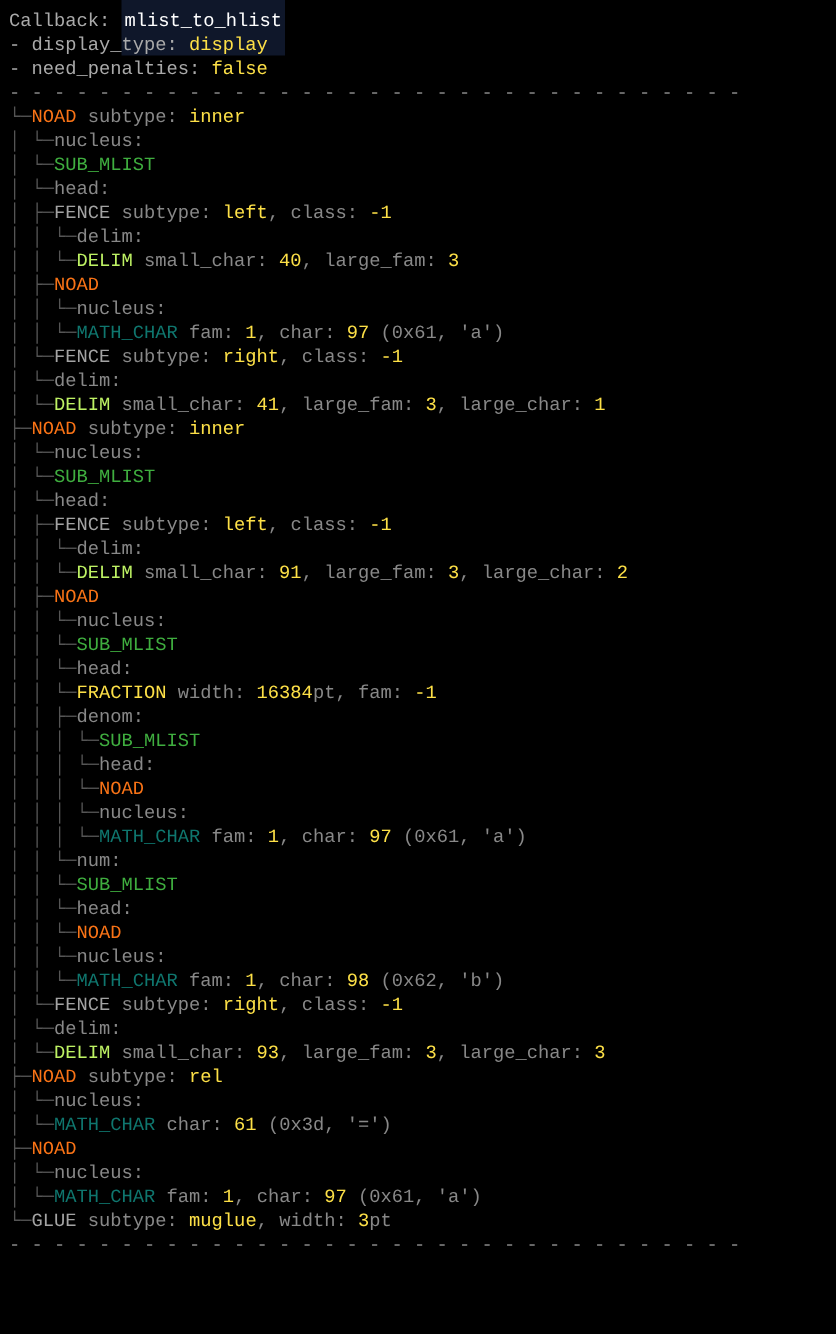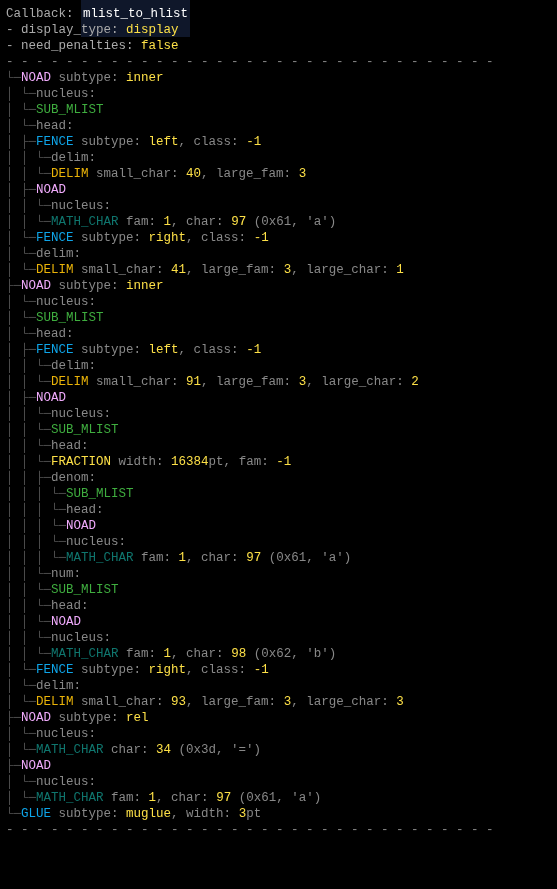--- a/index.html
+++ b/index.html
@@ -9,24 +9,24 @@
     font-family: "Consolas", "Monaco", "Courier New", monospace;
     font-size: 12.5px;
     line-height: 1.28;
     padding: 6px;
     white-space: nowrap;
     width: 557px;
   }
   .hl-red-bg { background: #0f172a; color: #fff; padding: 16px 2px; }
   .white { color: #fde047; }
   .dim { color: #888; }
-  .red { color: #f0abfc; }
+  .red { color: #f97316; }
   .green { color: #3fae3f; }
-  .cyan { color: #eab308; text-align: right; }
-  .magenta { color: #0ea5e9; }
+  .cyan { color: #bef264; text-align: right; }
+  .magenta { color: #a3a3a3; }
   .yellow { color: #fde047; }
   .blue { color: #0f766e; }
   .tree-guide { color: #555; }
   .line { display: block; }
   .rule-row { color: #888; letter-spacing: 0; }
 </style>
 </head>
 <body>
 
 <span class="line"><span>Callback: </span><span class="hl-red-bg">mlist_to_hlist</span></span>
@@ -71,21 +71,21 @@
 <span class="line"><span class="tree-guide">│       │             └─</span><span class="dim">head:</span></span>
 <span class="line"><span class="tree-guide">│       │               └─</span><span class="red">NOAD</span></span>
 <span class="line"><span class="tree-guide">│       │                 └─</span><span class="dim">nucleus:</span></span>
 <span class="line"><span class="tree-guide">│       │                   └─</span><span class="blue">MATH_CHAR</span> <span class="dim">fam:</span> <span class="white">1</span><span class="dim">, </span><span class="dim">char:</span> <span class="white">98</span> <span class="dim">(0x62, 'b')</span></span>
 <span class="line"><span class="tree-guide">│       └─</span><span class="magenta">FENCE</span> <span class="dim">subtype:</span> <span class="white">right</span><span class="dim">, </span><span class="dim">class:</span> <span class="white">-1</span></span>
 <span class="line"><span class="tree-guide">│         └─</span><span class="dim">delim:</span></span>
 <span class="line"><span class="tree-guide">│           └─</span><span class="cyan">DELIM</span> <span class="dim">small_char:</span> <span class="white">93</span><span class="dim">, </span><span class="dim">large_fam:</span> <span class="white">3</span><span class="dim">, </span><span class="dim">large_char:</span> <span class="white">3</span></span>
 
 <span class="line"><span class="tree-guide">├─</span><span class="red">NOAD</span> <span class="dim">subtype:</span> <span class="white">rel</span></span>
 <span class="line"><span class="tree-guide">│ └─</span><span class="dim">nucleus:</span></span>
-<span class="line"><span class="tree-guide">│   └─</span><span class="blue">MATH_CHAR</span> <span class="dim">char:</span> <span class="white">34</span> <span class="dim">(0x3d, '=')</span></span>
+<span class="line"><span class="tree-guide">│   └─</span><span class="blue">MATH_CHAR</span> <span class="dim">char:</span> <span class="white">61</span> <span class="dim">(0x3d, '=')</span></span>
 
 <span class="line"><span class="tree-guide">├─</span><span class="red">NOAD</span></span>
 <span class="line"><span class="tree-guide">│ └─</span><span class="dim">nucleus:</span></span>
 <span class="line"><span class="tree-guide">│   └─</span><span class="blue">MATH_CHAR</span> <span class="dim">fam:</span> <span class="white">1</span><span class="dim">, </span><span class="dim">char:</span> <span class="white">97</span> <span class="dim">(0x61, 'a')</span></span>
 
 <span class="line"><span class="tree-guide">└─</span><span class="magenta">GLUE</span> <span class="dim">subtype:</span> <span class="white">muglue</span><span class="dim">, </span><span class="dim">width:</span> <span class="white">3</span><span class="dim">pt</span></span>
 
 <span class="line rule-row">- - - - - - - - - - - - - - - - - - - - - - - - - - - - - - - - -</span>
 
 </body></html>

